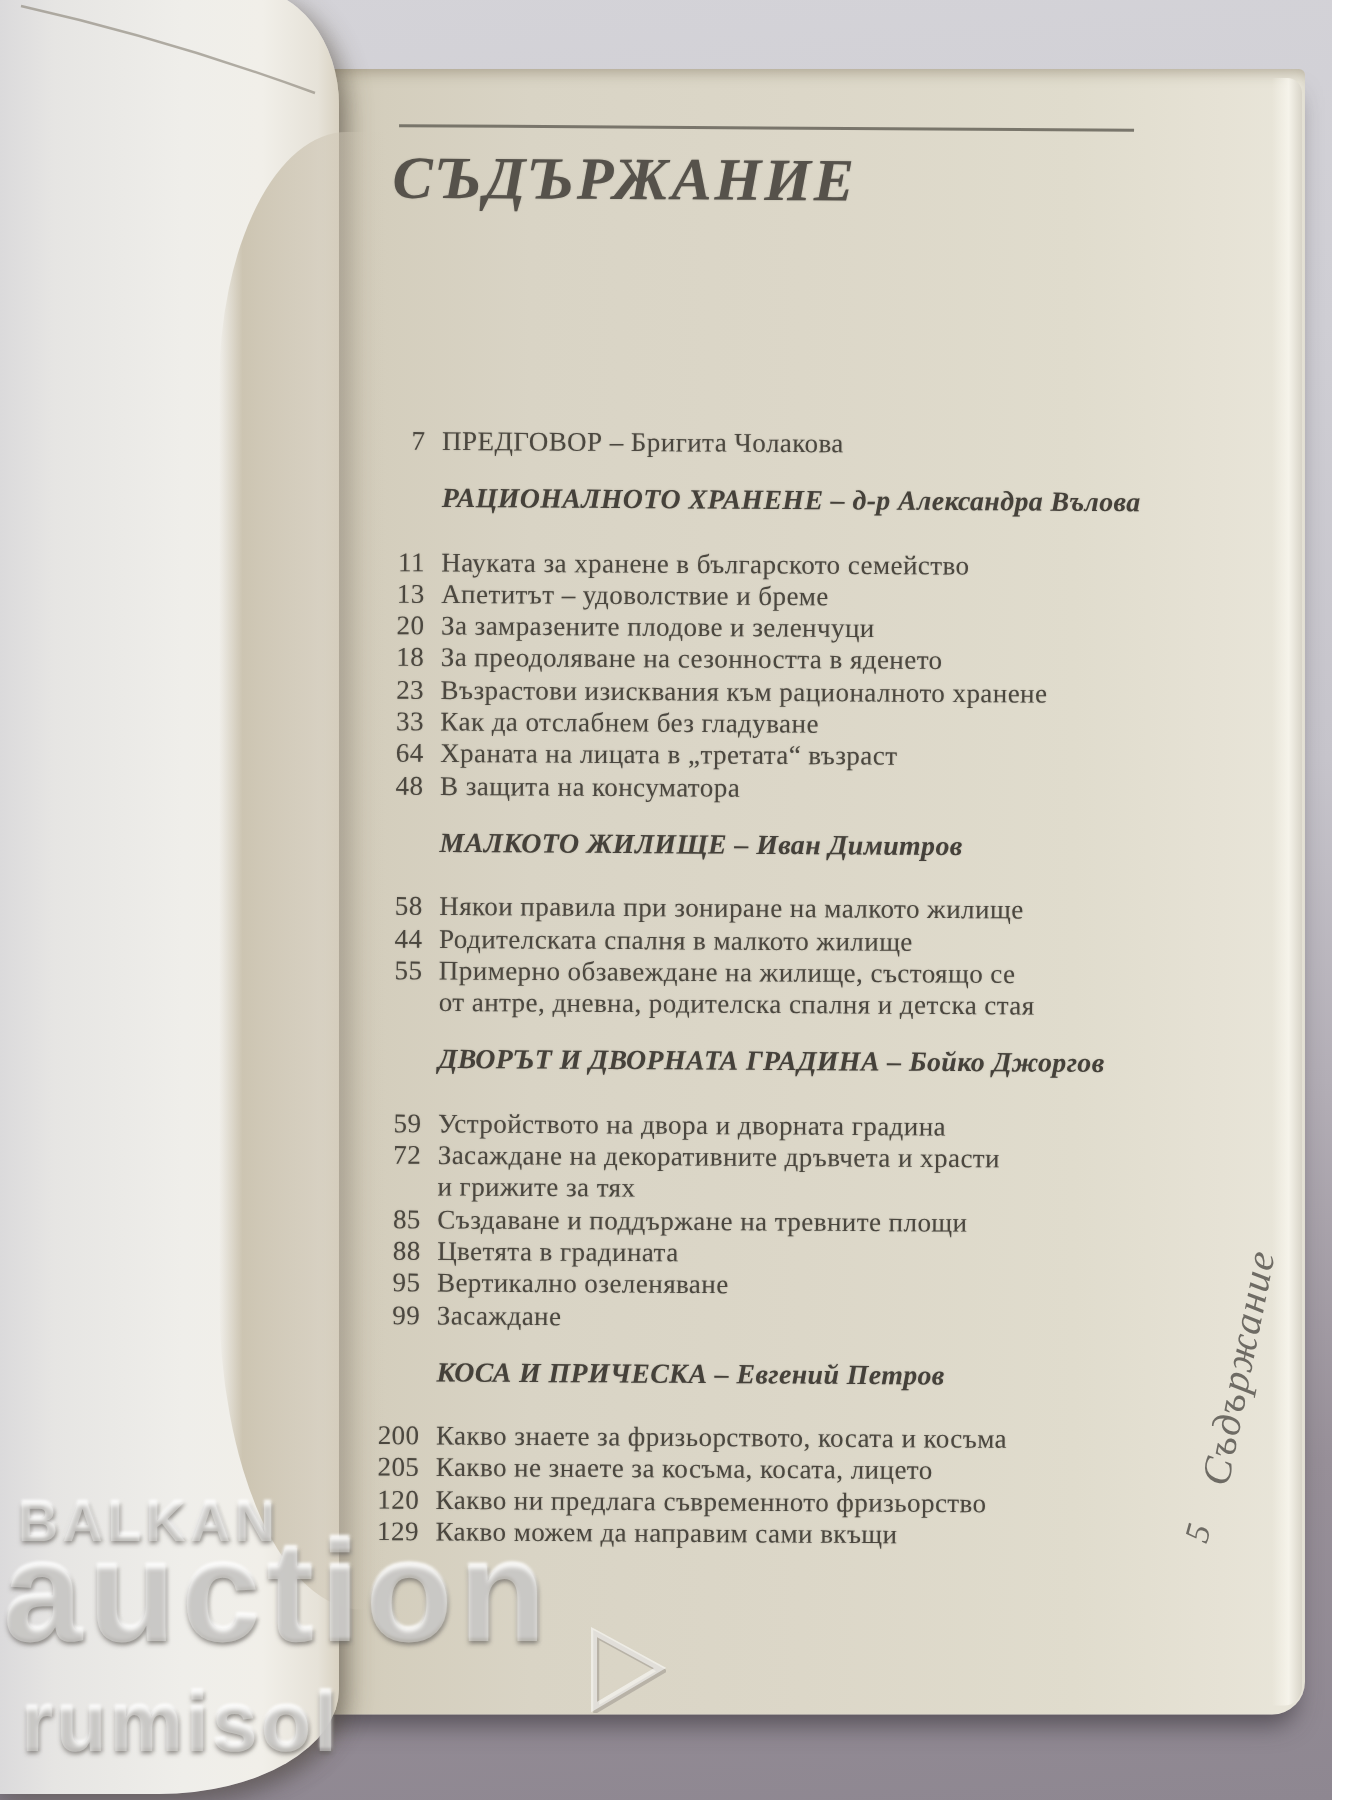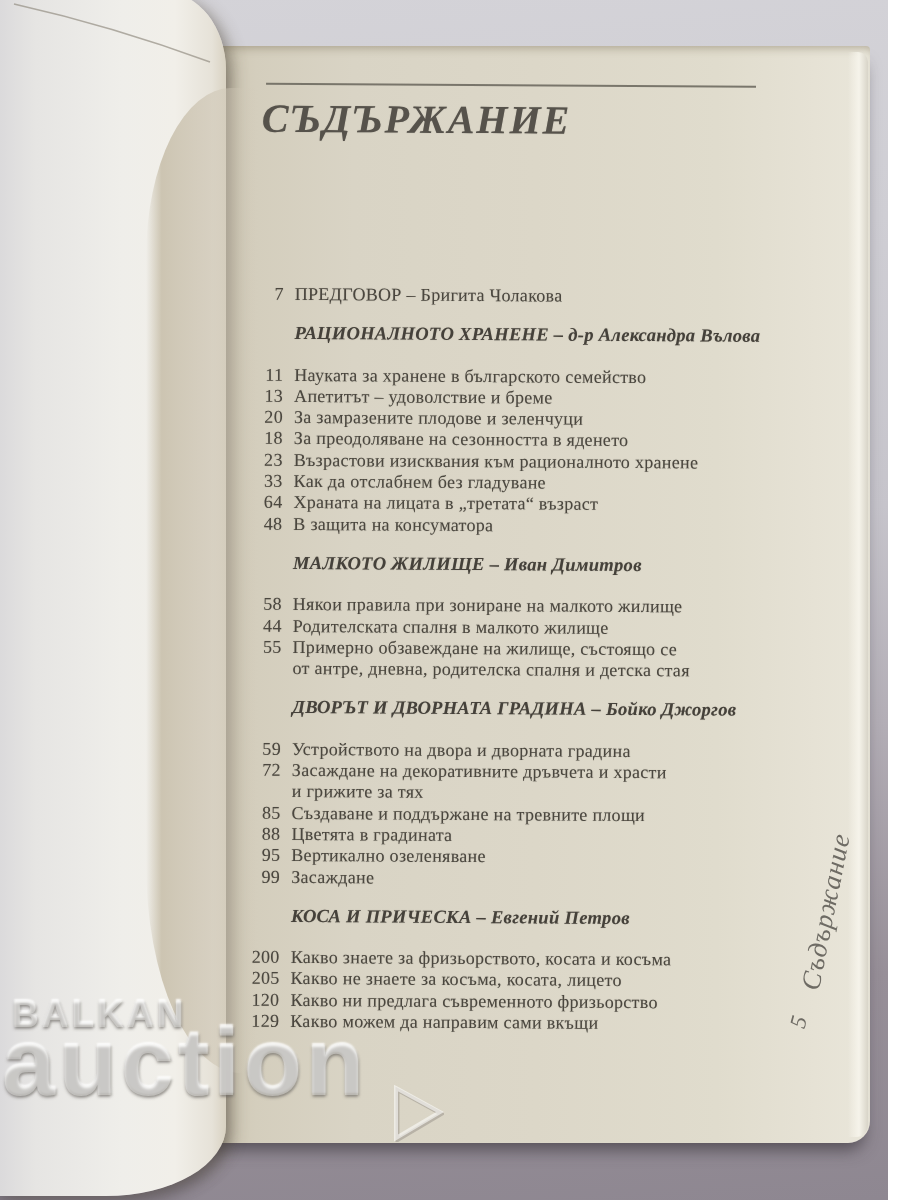--- a/index.html
+++ b/index.html
@@ -173,18 +173,19 @@
           <span class="toc-num">129</span>
           <span class="toc-text">Какво можем да направим сами вкъщи</span>
         </div>
       </div>
     <div class="v-label">Съдържание</div>
     <div class="v-num">5</div>
   </div>
 
   <div class="wm wm-balkan">BALKAN</div>
   <div class="wm wm-auction">auction</div>
+  <div class="wm wm-rumisol">rumisol</div>
   <svg class="wm-triangle" width="52" height="58" viewBox="0 0 52 58">
     <polygon points="4,4 48,28 4,54" fill="none" stroke="rgba(120,115,110,0.35)" stroke-width="4" transform="translate(1.5,2)"></polygon>
     <polygon points="4,4 48,28 4,54" fill="none" stroke="rgba(252,252,250,0.6)" stroke-width="4"></polygon>
   </svg>
 
 </div>
 
 </body></html>

